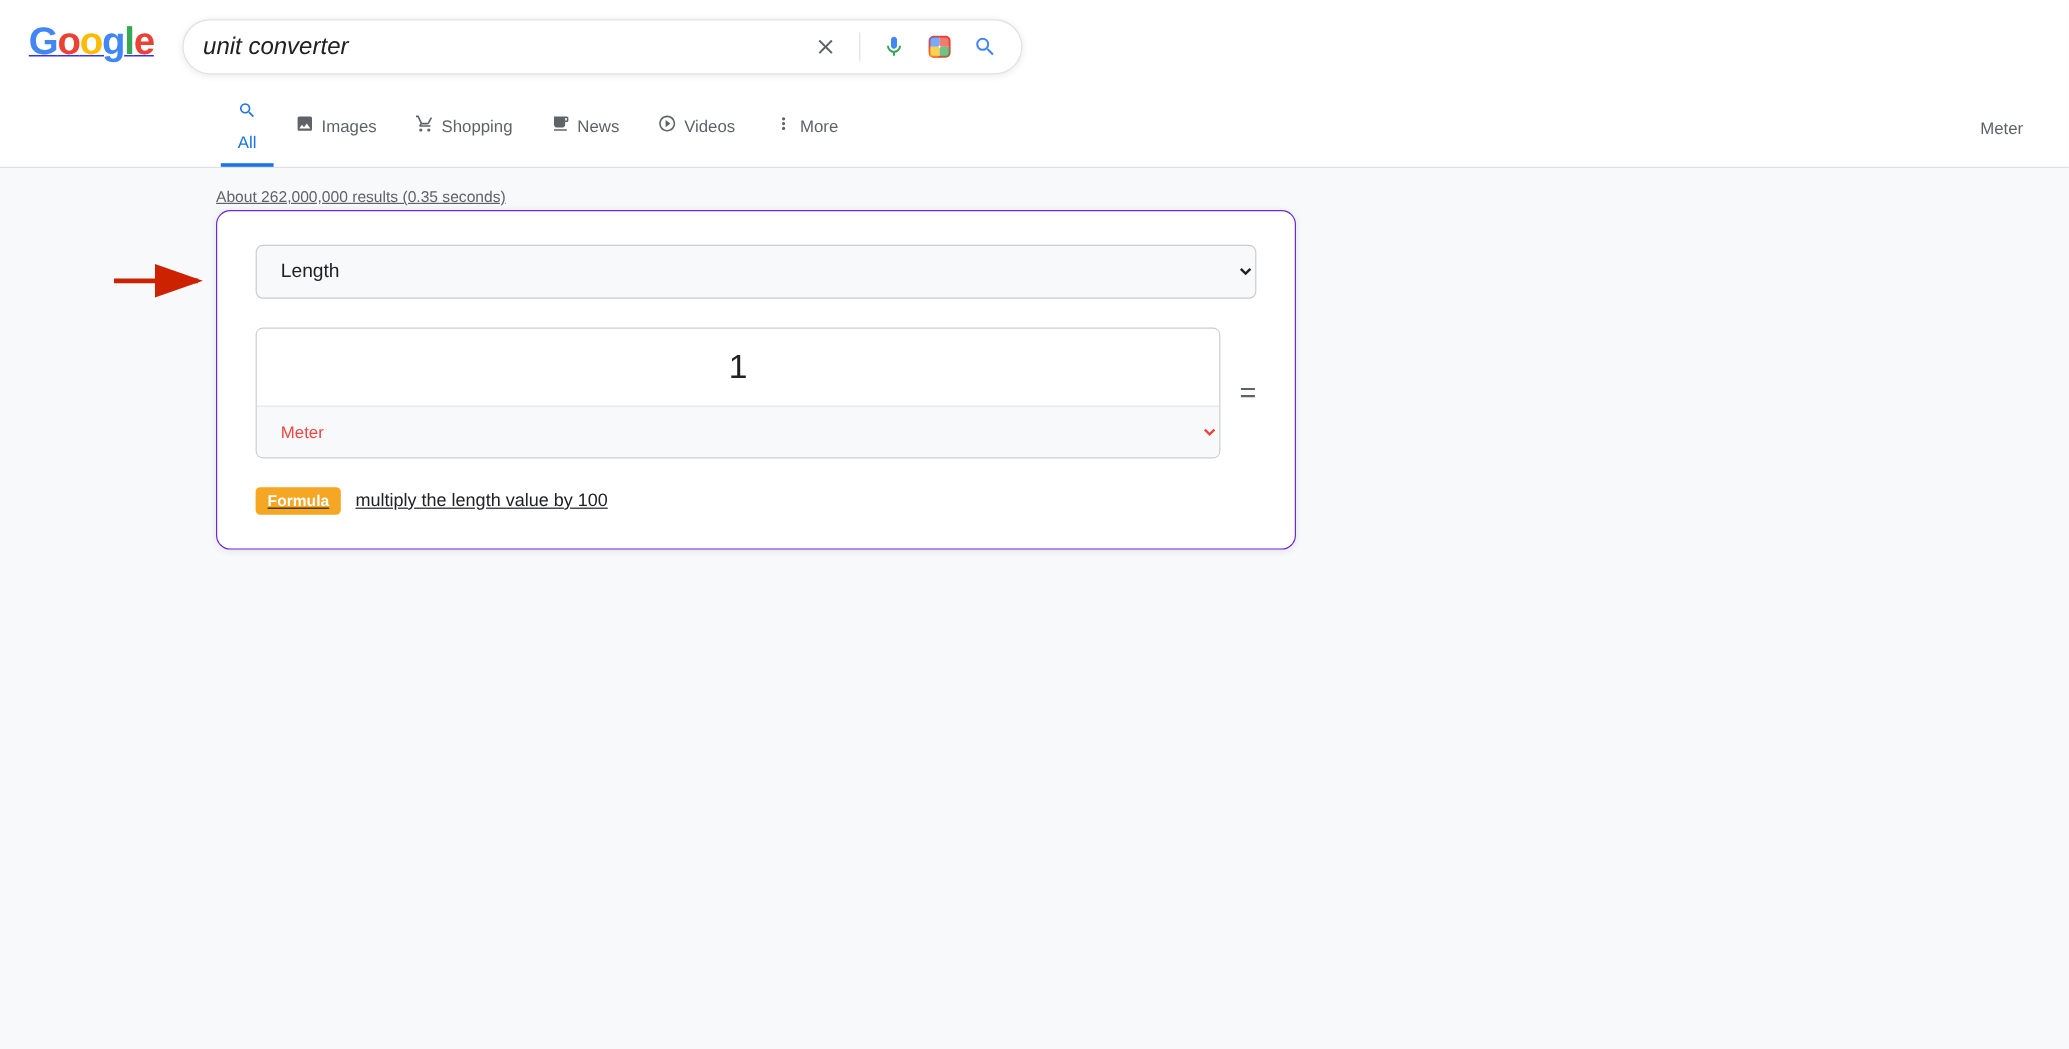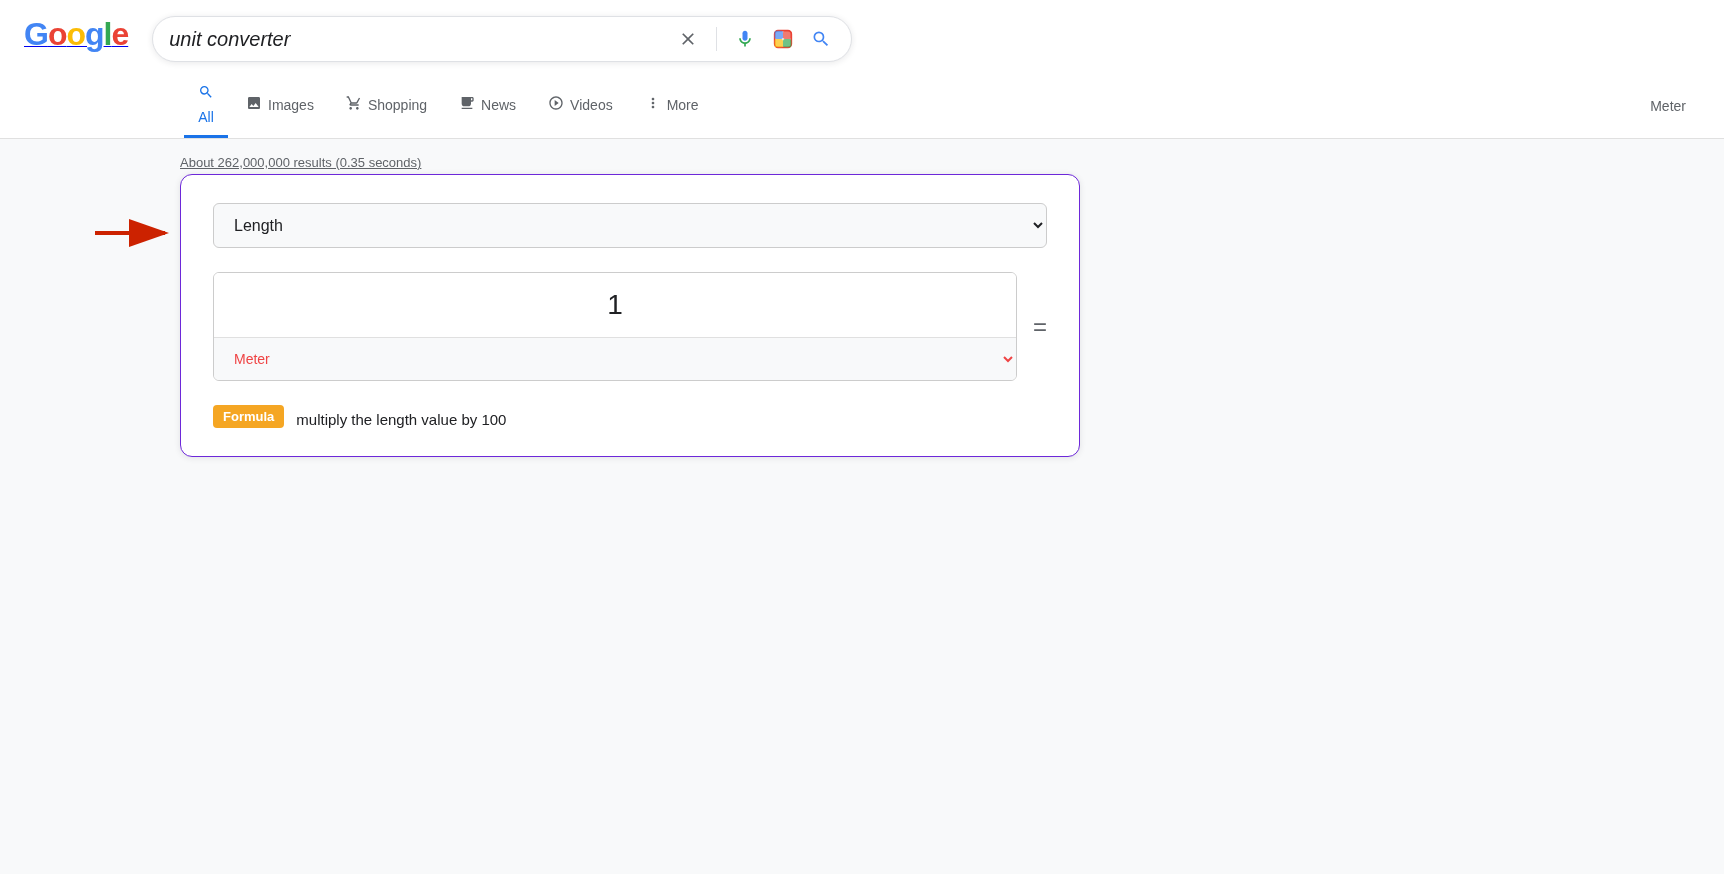--- a/index.html
+++ b/index.html
@@ -201,22 +201,23 @@
     }
     .equals-sign {
       font-size: 24px;
       color: #5f6368;
       flex-shrink: 0;
     }
 
     
     .formula-row {
       display: flex;
-      align-items: flex-end;
+      align-items: center;
       gap: 12px;
+      text-decoration: underline;
     }
     .formula-badge {
       background: #f5a623;
       color: #fff;
       font-size: 13px;
       font-weight: 600;
       padding: 4px 10px;
       border-radius: 4px;
       flex-shrink: 0;
     }

